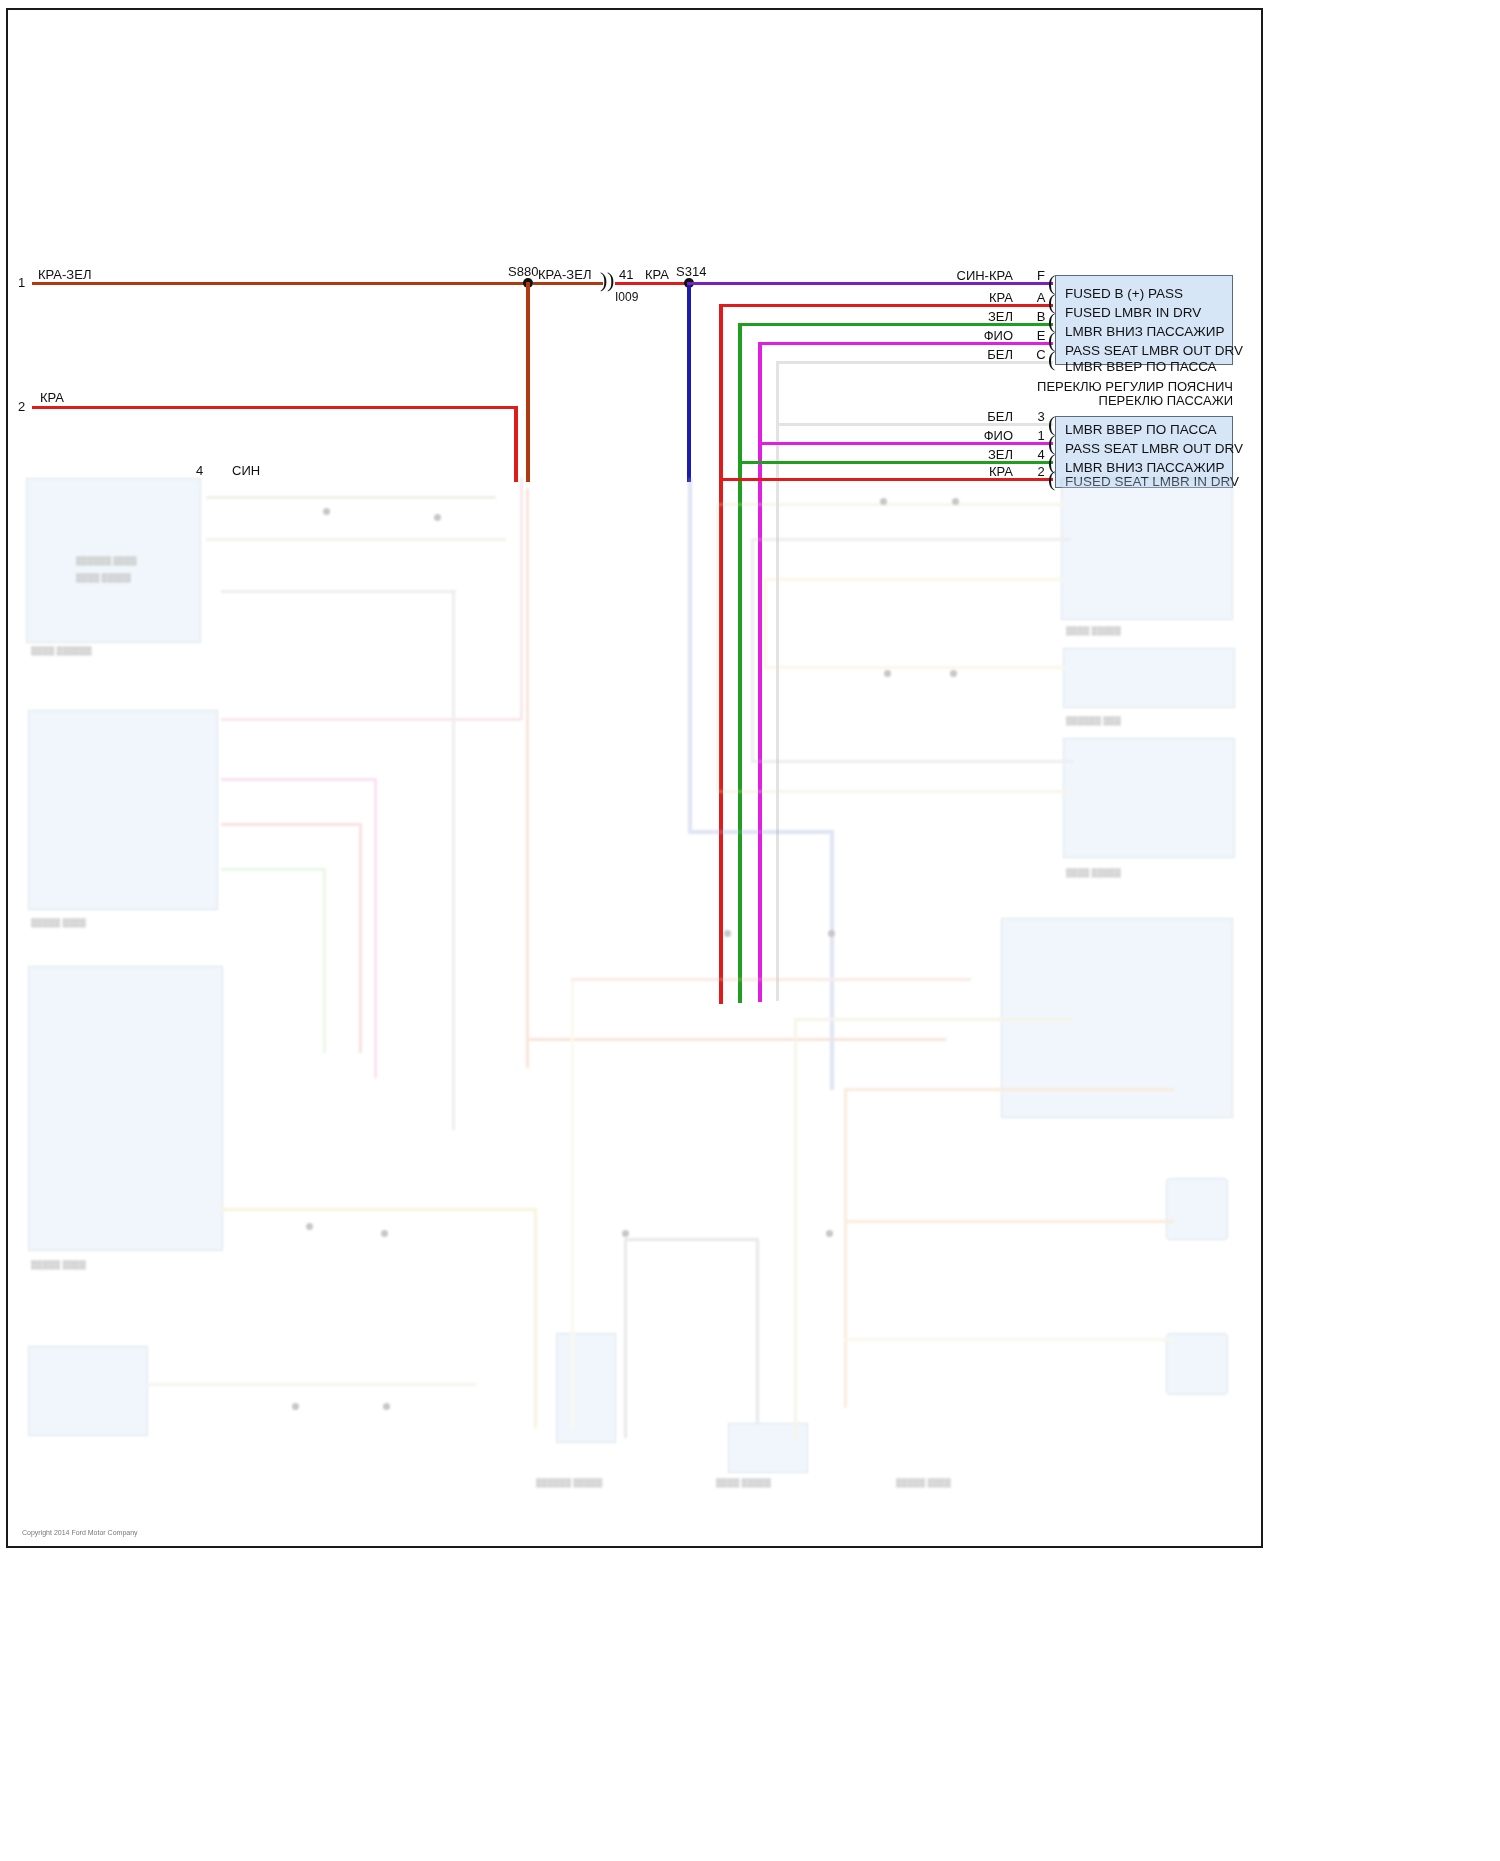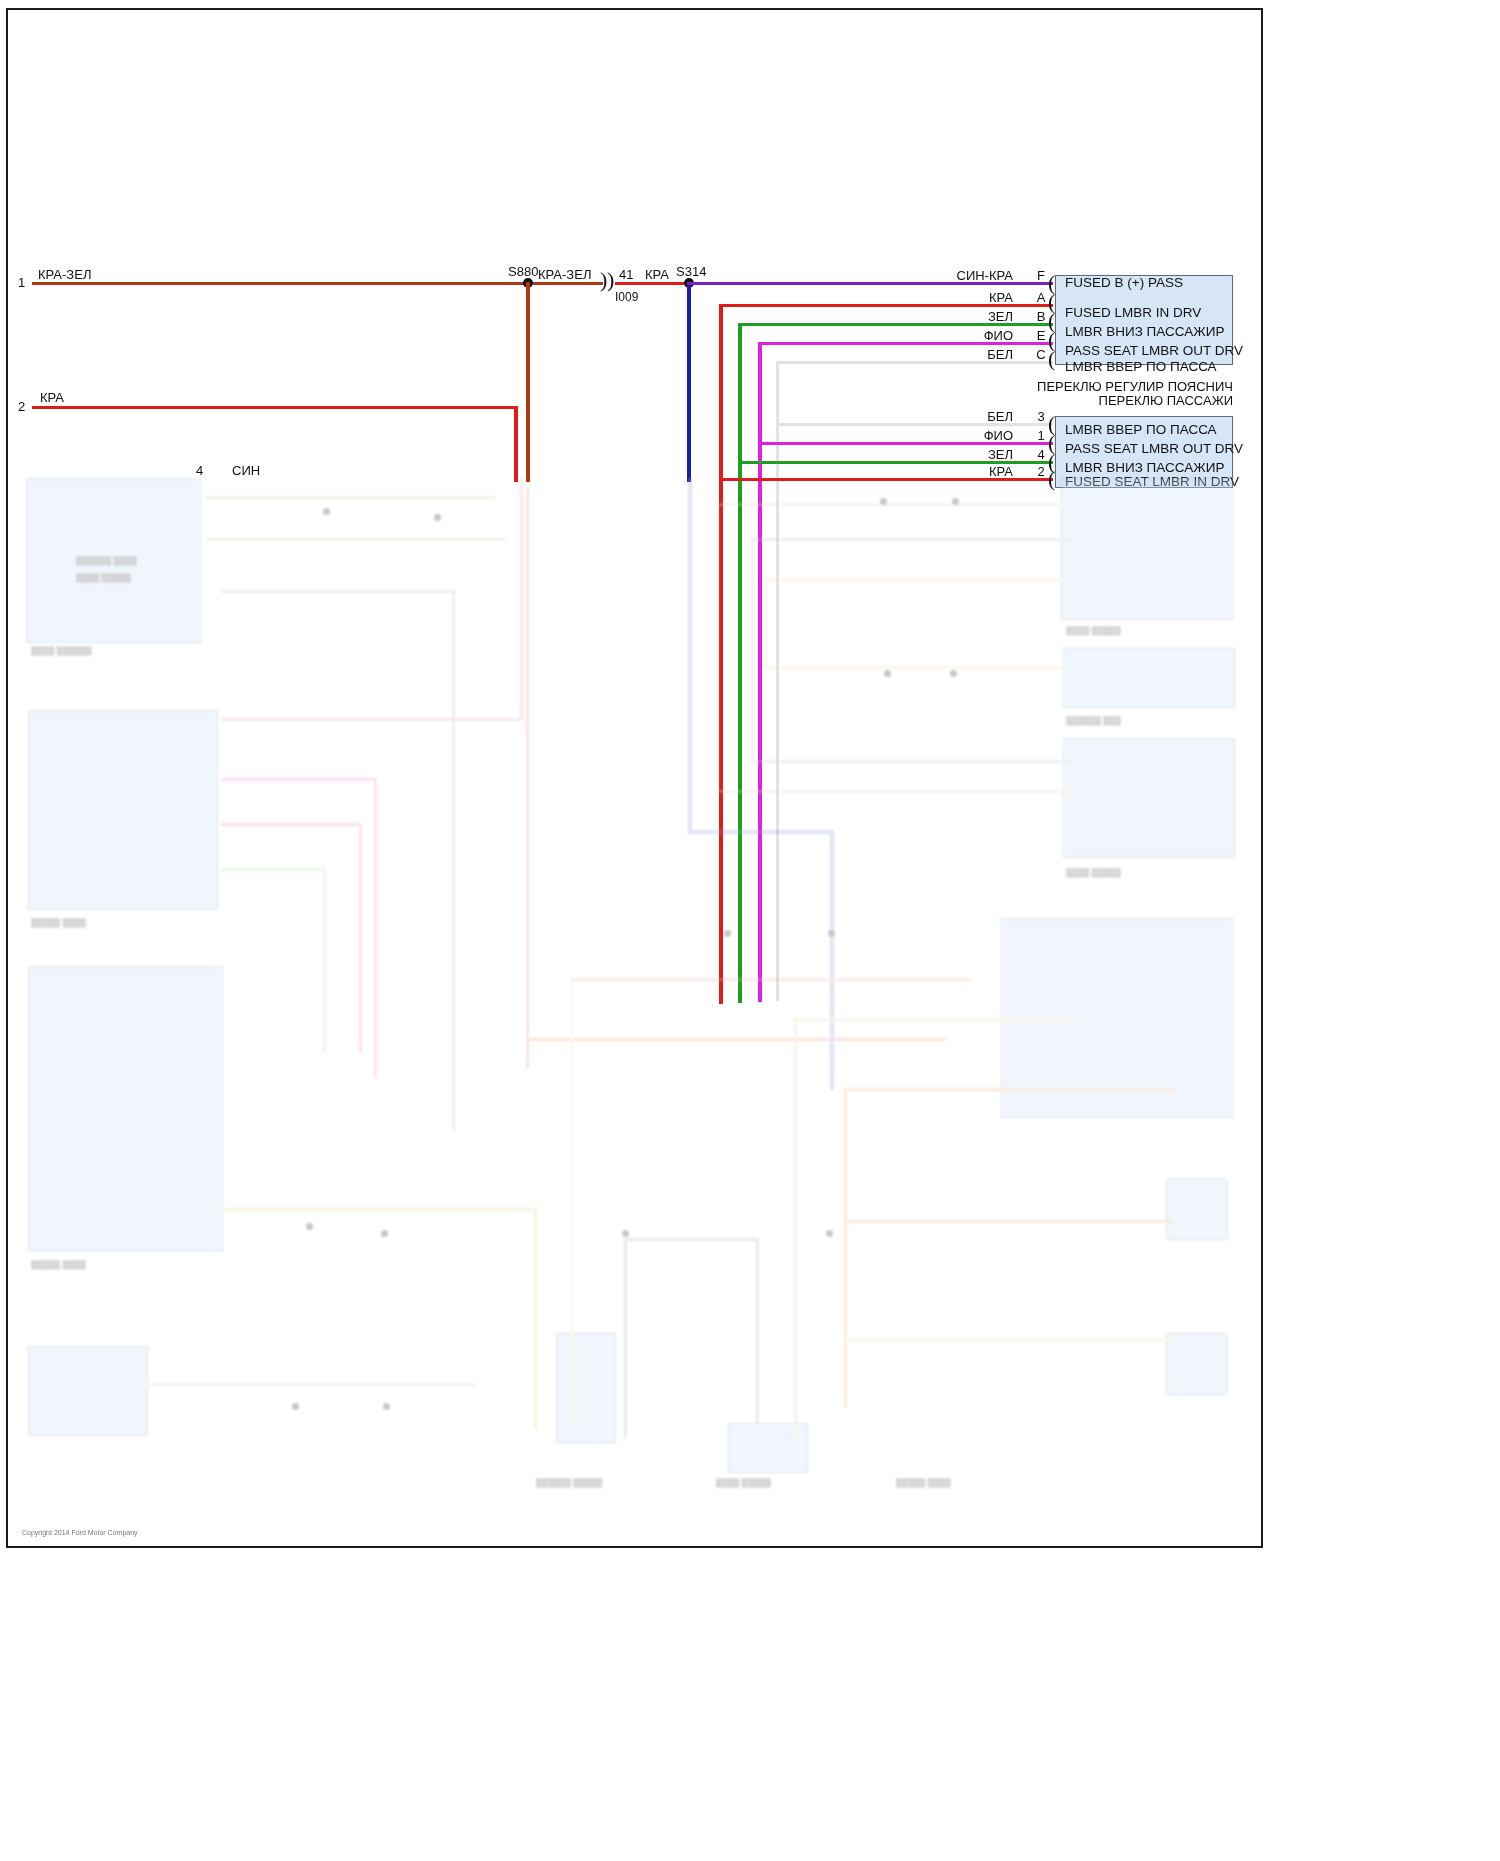--- a/index.html
+++ b/index.html
@@ -95,21 +95,21 @@
     <div class="lbl r" style="left:905px;top:338px;width:100px;">БЕЛ</div>
     <div class="lbl c" style="left:1022px;top:338px;width:22px;">C</div>
 
     <div class="bracket" style="left:1040px;top:262px;">(</div>
     <div class="bracket" style="left:1040px;top:281px;">(</div>
     <div class="bracket" style="left:1040px;top:300px;">(</div>
     <div class="bracket" style="left:1040px;top:319px;">(</div>
     <div class="bracket" style="left:1040px;top:338px;">(</div>
 
     <div class="cbox" style="left:1047px;top:265px;width:178px;height:90px;">
-      <div class="row" style="top:0;">FUSED B (+) PASS</div>
+      <div class="row" style="top:11px;">FUSED B (+) PASS</div>
       <div class="row" style="top:30px;">FUSED LMBR IN DRV</div>
       <div class="row" style="top:49px;">LMBR ВНИЗ ПАССАЖИР</div>
       <div class="row" style="top:68px;">PASS SEAT LMBR OUT DRV</div>
       <div class="row" style="top:84px;">LMBR ВВЕР ПО ПАССА</div>
     </div>
 
     <div class="caption" style="left:985px;top:369px;width:240px;">ПЕРЕКЛЮ РЕГУЛИР ПОЯСНИЧ</div>
     <div class="caption" style="left:985px;top:383px;width:240px;">ПЕРЕКЛЮ ПАССАЖИ</div>
 
     <div class="lbl r" style="left:905px;top:400px;width:100px;">БЕЛ</div>

